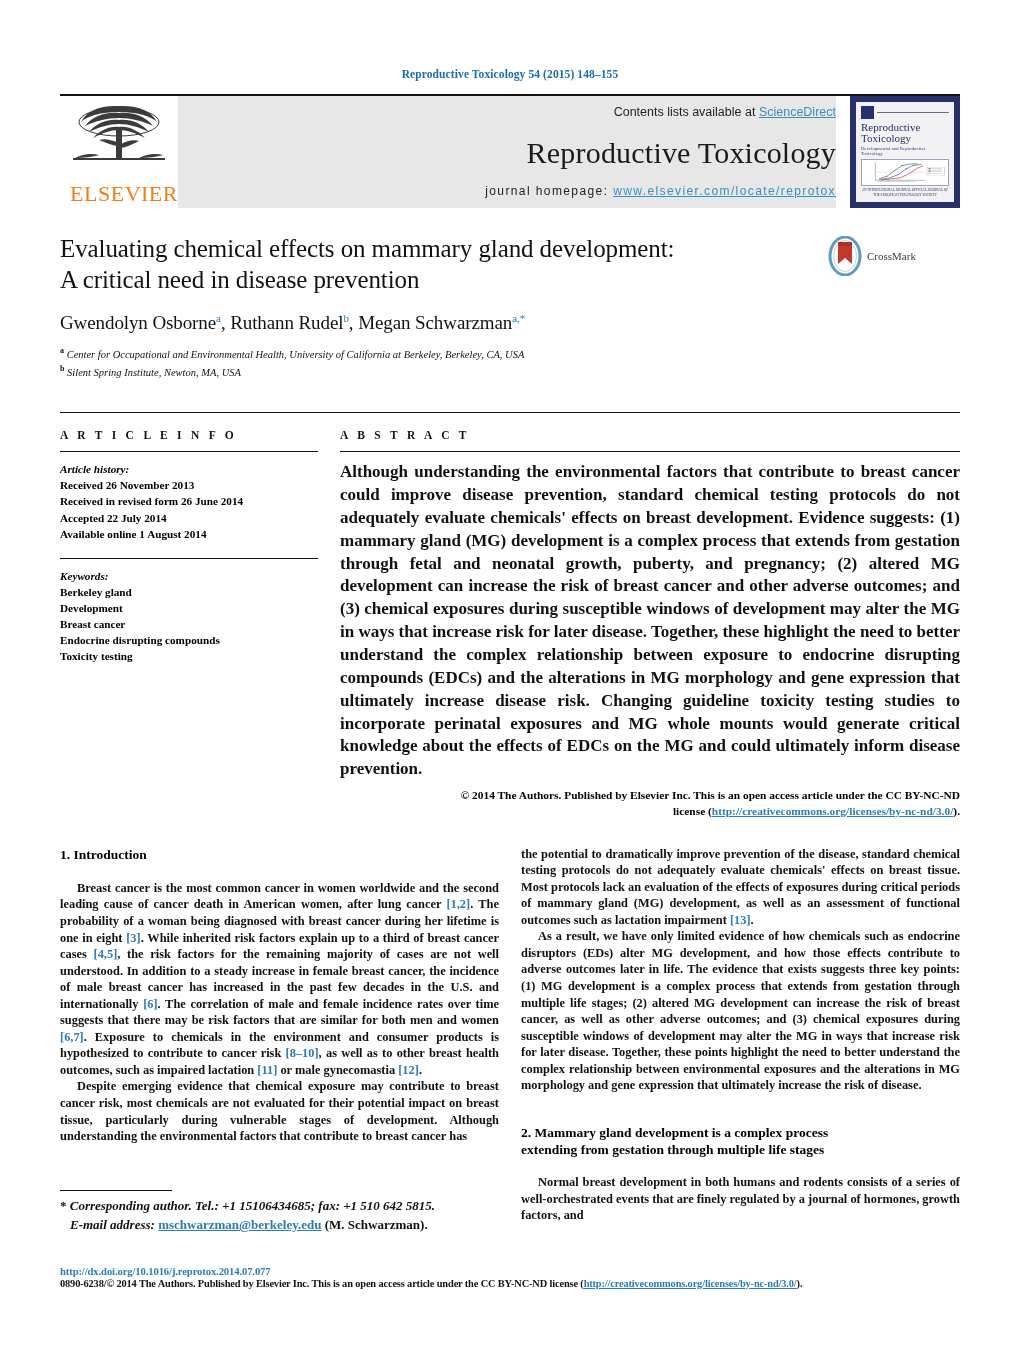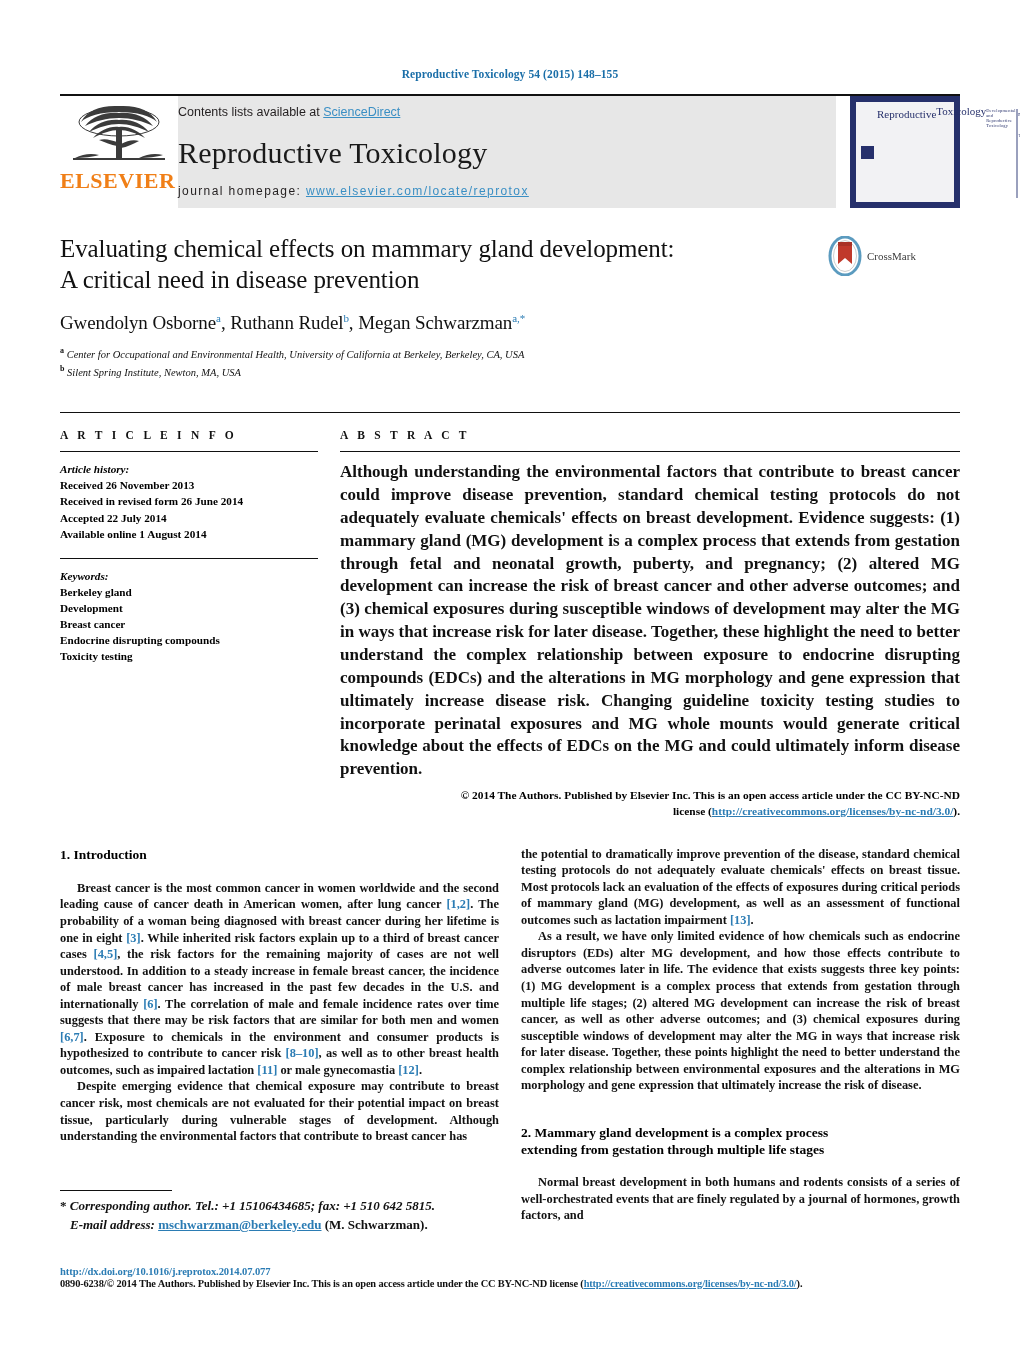--- a/index.html
+++ b/index.html
@@ -48,32 +48,32 @@
     position: relative;
     padding-top: 6px;
     box-sizing: border-box;
   }
   .tree-svg { display:block; margin: 0 auto; }
   .elsevier-word {
     font-family: "Liberation Serif", serif;
     font-size: 22px;
     letter-spacing: .5px;
     color: #F07F17;
-    text-align: left;
+    text-align: right;
     line-height: 1;
-    margin-top: 2px;
-    font-weight: 700;
+    margin-top: 15px;
+    font-weight: 400;
   }
   .mast-center {
     flex: 1 1 auto;
     background: #e7e7e7;
     display: flex;
     flex-direction: column;
     justify-content: space-between;
-    align-items: flex-start;
+    align-items: flex-end;
     padding: 9px 0 10px 0;
     box-sizing: border-box;
   }
   .contents-line {
     font-family: "Liberation Sans", sans-serif;
     font-size: 12.5px;
     color: #231f20;
   }
   .contents-line .sd {
     color: #3a8fc4;
@@ -101,21 +101,21 @@
     box-sizing: border-box;
     padding: 6px;
   }
   .cover-inner {
     background: #f2f2f4;
     width: 100%;
     height: 100%;
     box-sizing: border-box;
     padding: 4px 5px;
     display: flex;
-    flex-direction: row;
+    flex-direction: column;
   }
   .cover-topbar { display:flex; align-items:center; gap:3px; }
   .cover-badge { width: 13px; height: 13px; background:#26306b; }
   .cover-rule { flex:1; height:1px; background:#6a6a8a; }
   .cover-name {
     font-family: "Liberation Serif", serif;
     font-size: 11px;
     line-height: 1.02;
     color: #26306b;
     margin-top: 3px;

